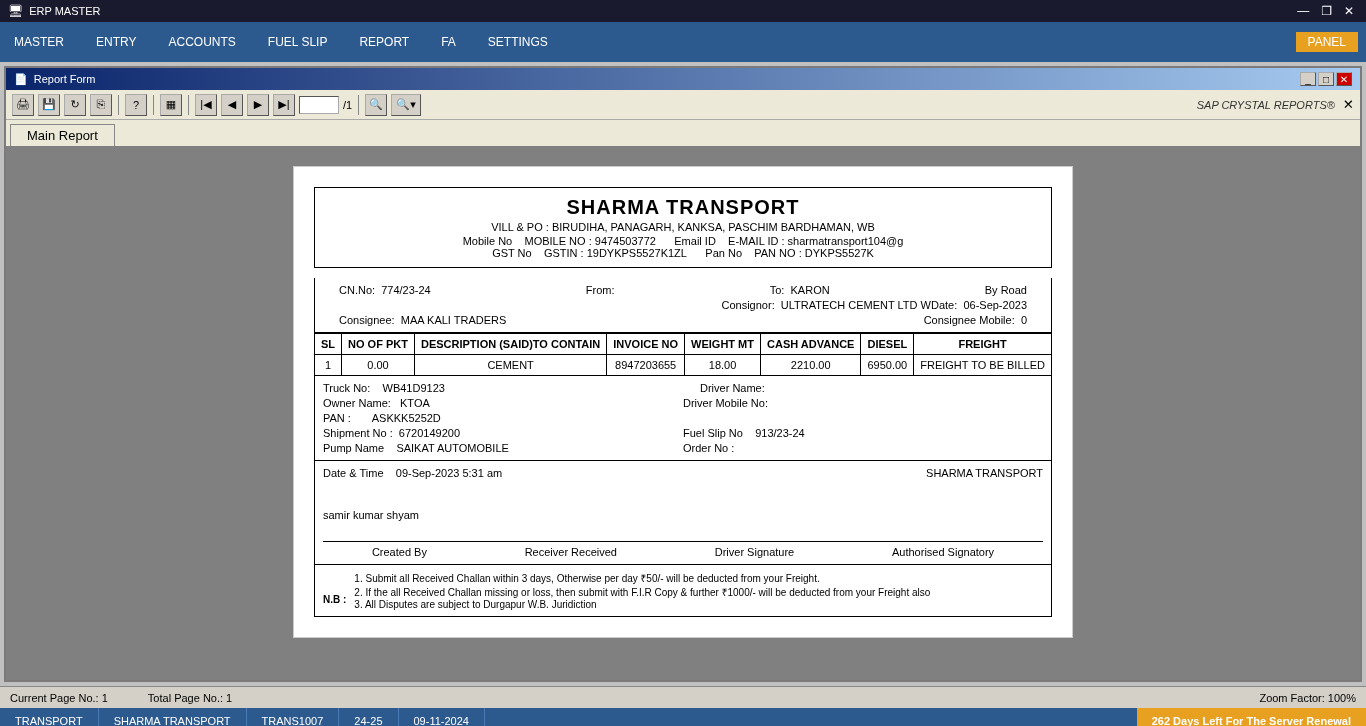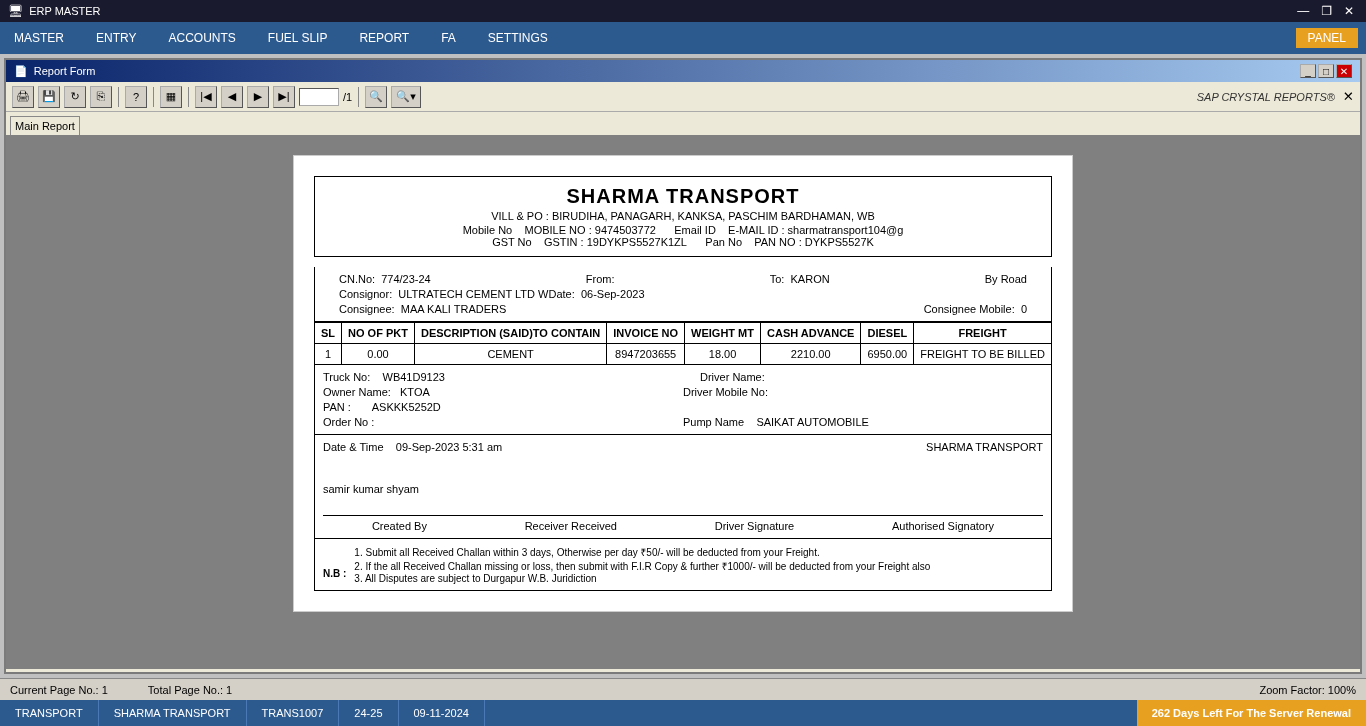--- a/index.html
+++ b/index.html
@@ -17,21 +17,21 @@
       font-size: 11px;
     }
     .title-bar-left { display: flex; align-items: center; gap: 6px; }
     .title-bar-controls { display: flex; gap: 4px; }
     .title-bar-btn { background: none; border: none; color: white; font-size: 12px; cursor: pointer; padding: 0 4px; }
 
     
     .menu-bar {
       background: #2d5a8e;
       color: white;
-      height: 32px;
+      height: 40px;
       display: flex;
       align-items: center;
       padding: 0 8px;
       gap: 20px;
       font-size: 12px;
     }
     .menu-item { cursor: pointer; padding: 4px 6px; }
     .panel-btn {
       margin-left: auto;
       background: #e8a020;
@@ -100,22 +100,22 @@
     
     .tab-bar {
       display: flex;
       padding: 4px 0 0 4px;
       background: #ece9d8;
     }
     .tab {
       background: #ece9d8;
       border: 1px solid #888;
       border-bottom: none;
-      padding: 3px 4px;
-      font-size: 11px;
+      padding: 3px 16px;
+      font-size: 13px;
       cursor: pointer;
     }
 
     
     .report-area {
       background: #808080;
       height: calc(100% - 22px - 30px - 26px);
       overflow-y: auto;
       overflow-x: auto;
       padding: 20px;
@@ -333,21 +333,21 @@
             <span>From:</span>
           </div>
           <div>
             <span>To:</span>&nbsp;
             <span>KARON</span>
           </div>
           <div>
             <span>By Road</span>
           </div>
         </div>
-        <div style="display:flex; justify-content:flex-start; font-size:11px; margin-bottom:3px;">
+        <div style="display:flex; justify-content:flex-end; font-size:11px; margin-bottom:3px;">
           <div>
             <span>Consignor:</span>&nbsp;
             <span>ULTRATECH CEMENT LTD W</span>
           </div>
           <div>
             <span>Date:</span>&nbsp;
             <span>06-Sep-2023</span>
           </div>
         </div>
         <div style="display:flex; justify-content:space-between; font-size:11px;">
@@ -407,27 +407,37 @@
           <div style="flex:1;">
             <span>Driver Mobile No:</span>
           </div>
         </div>
         <div style="display:flex; font-size:11px; margin-bottom:3px;">
           <div style="flex:1;">
             <span>PAN :</span>&nbsp;&nbsp;&nbsp;&nbsp;&nbsp;&nbsp;
             <span>ASKKK5252D</span>
           </div>
         </div>
+        <div style="display:flex; font-size:11px; margin-bottom:3px;">
+          <div style="flex:1;">
+            <span>Shipment No :</span>&nbsp;
+            <span>6720149200</span>
+          </div>
+          <div style="flex:1;">
+            <span>Fuel Slip No</span>&nbsp;&nbsp;&nbsp;
+            <span>913/23-24</span>
+          </div>
+        </div>
         <div style="display:flex; font-size:11px;">
-          <div style="flex:1;">
-            <span>Order No :</span>
-          </div>
           <div style="flex:1;">
             <span>Pump Name</span>&nbsp;&nbsp;&nbsp;
             <span>SAIKAT AUTOMOBILE</span>
+          </div>
+          <div style="flex:1;">
+            <span>Order No :</span>
           </div>
         </div>
       </div>
 
       <div class="signature-section">
         <div class="date-time-row">
           <div>
             <span>Date &amp; Time</span>&nbsp;&nbsp;&nbsp;
             <span>09-Sep-2023  5:31 am</span>
           </div>

